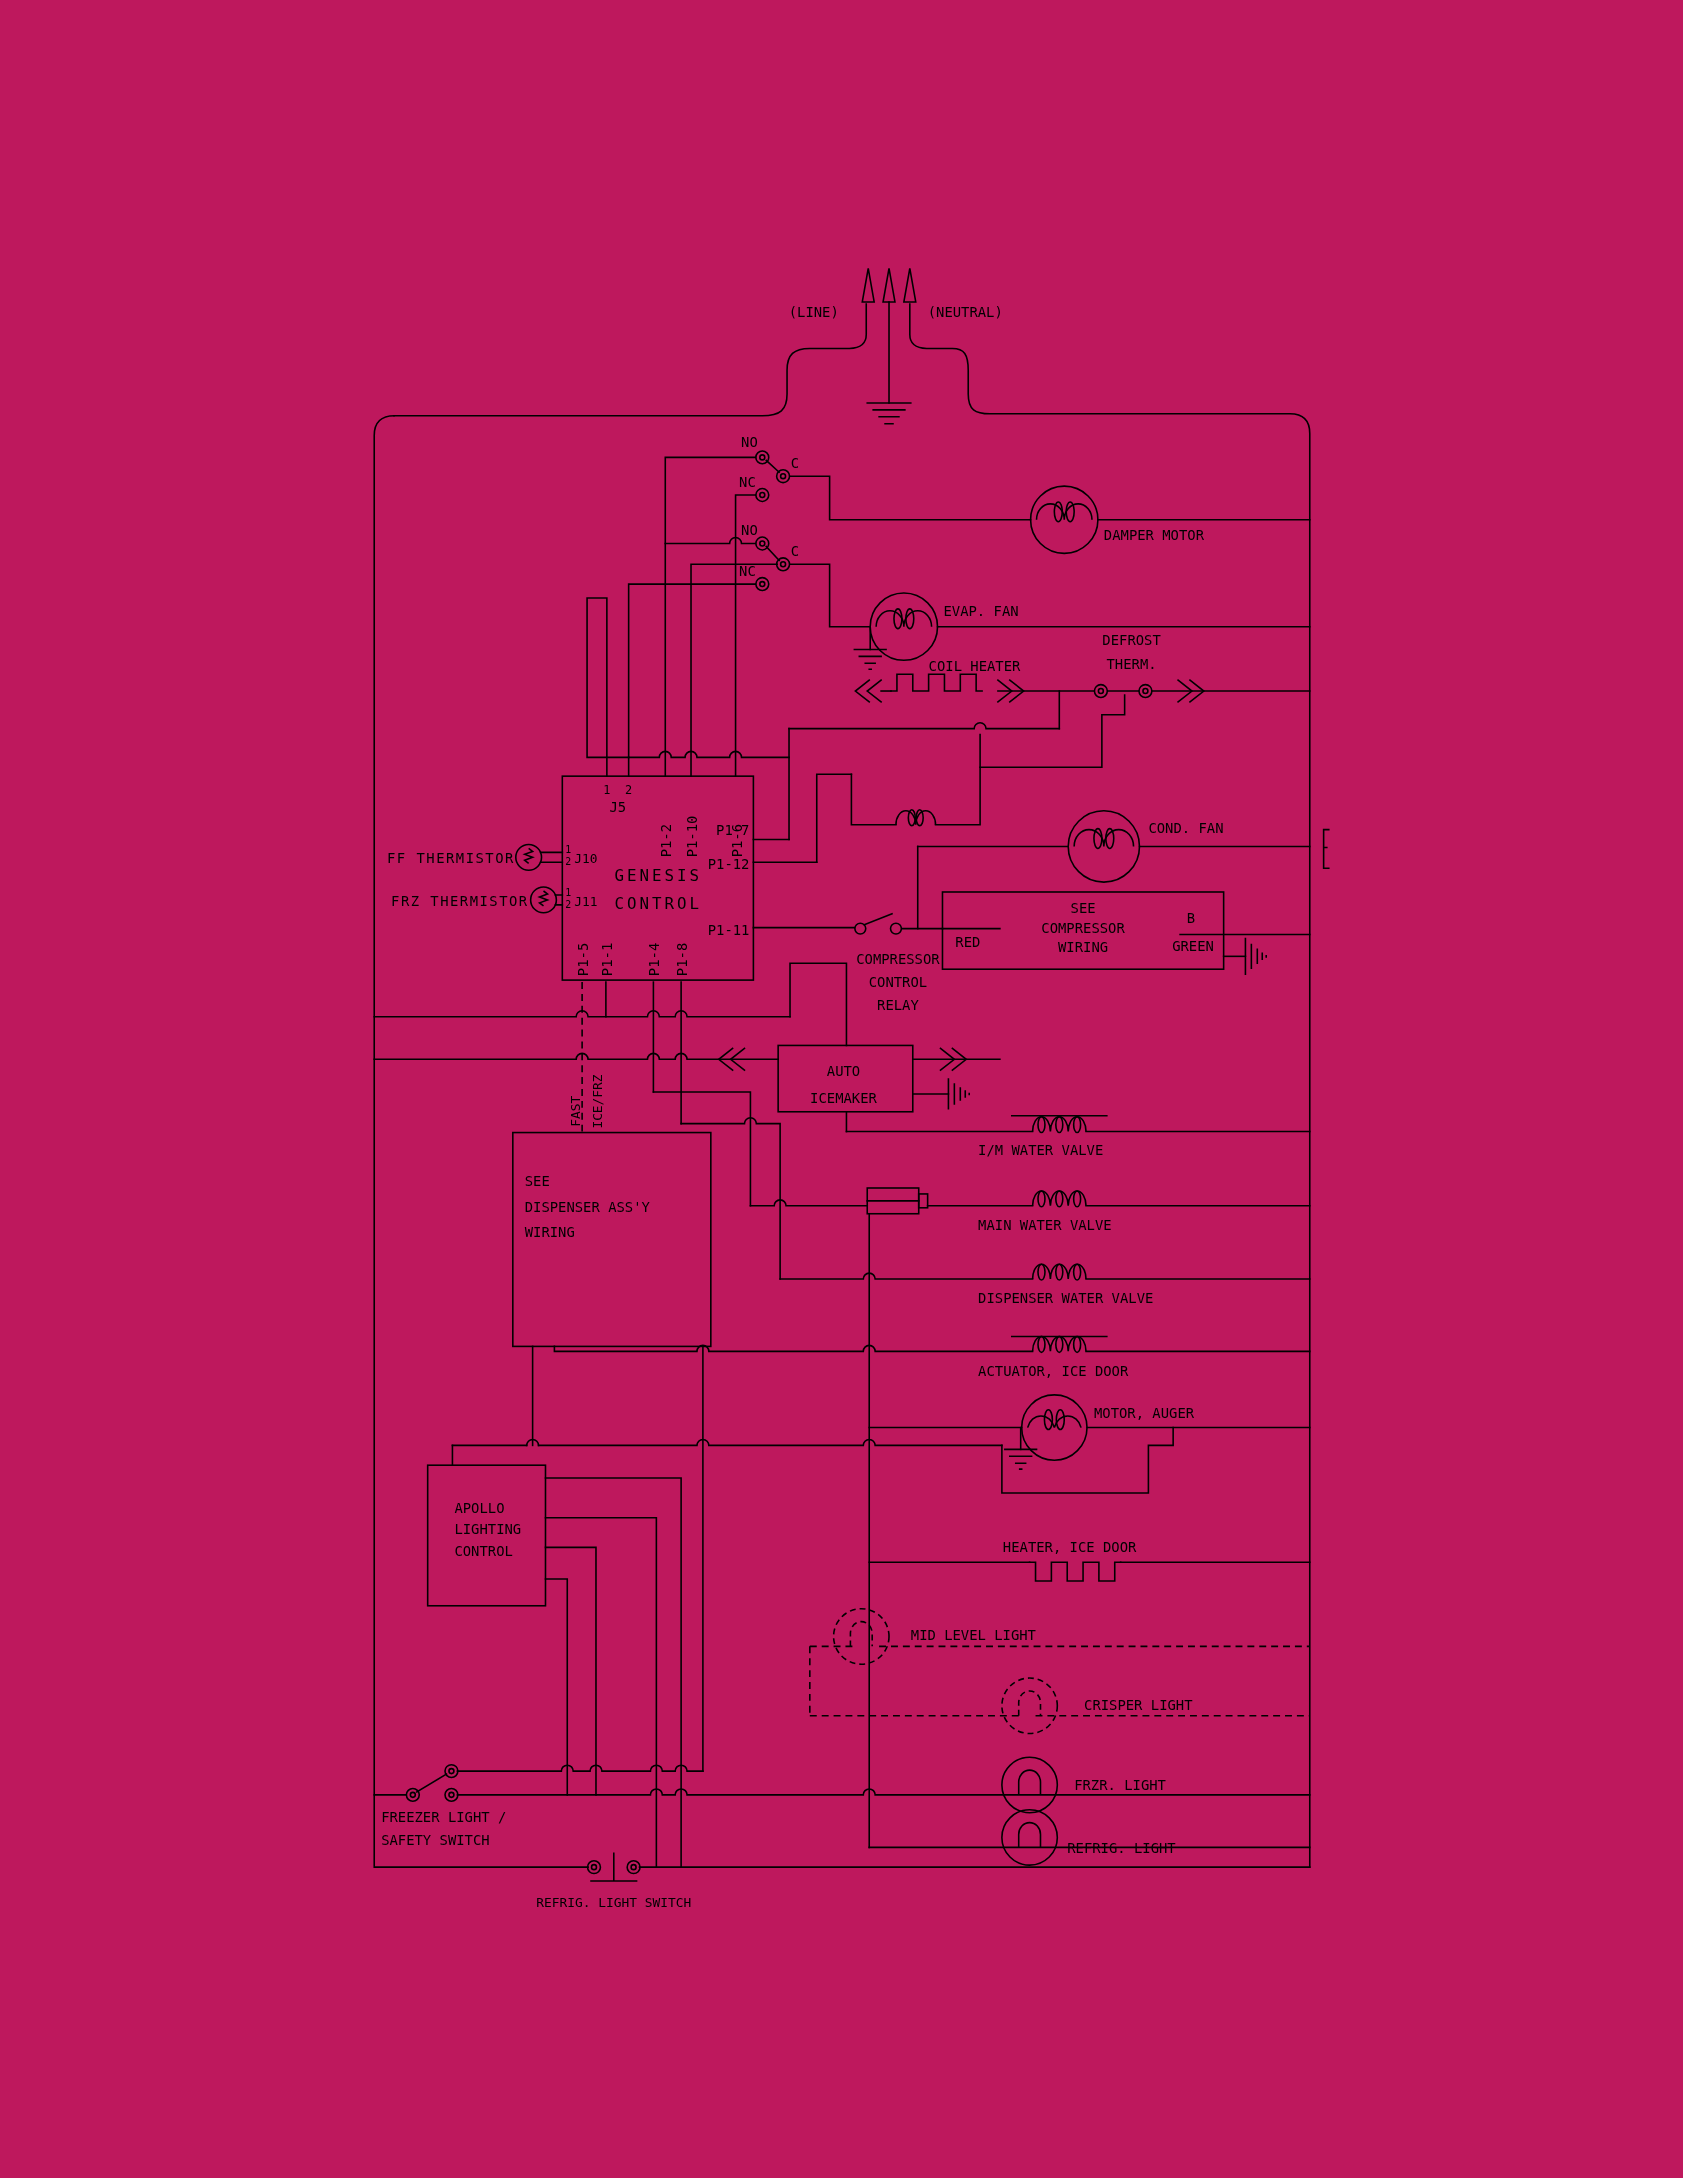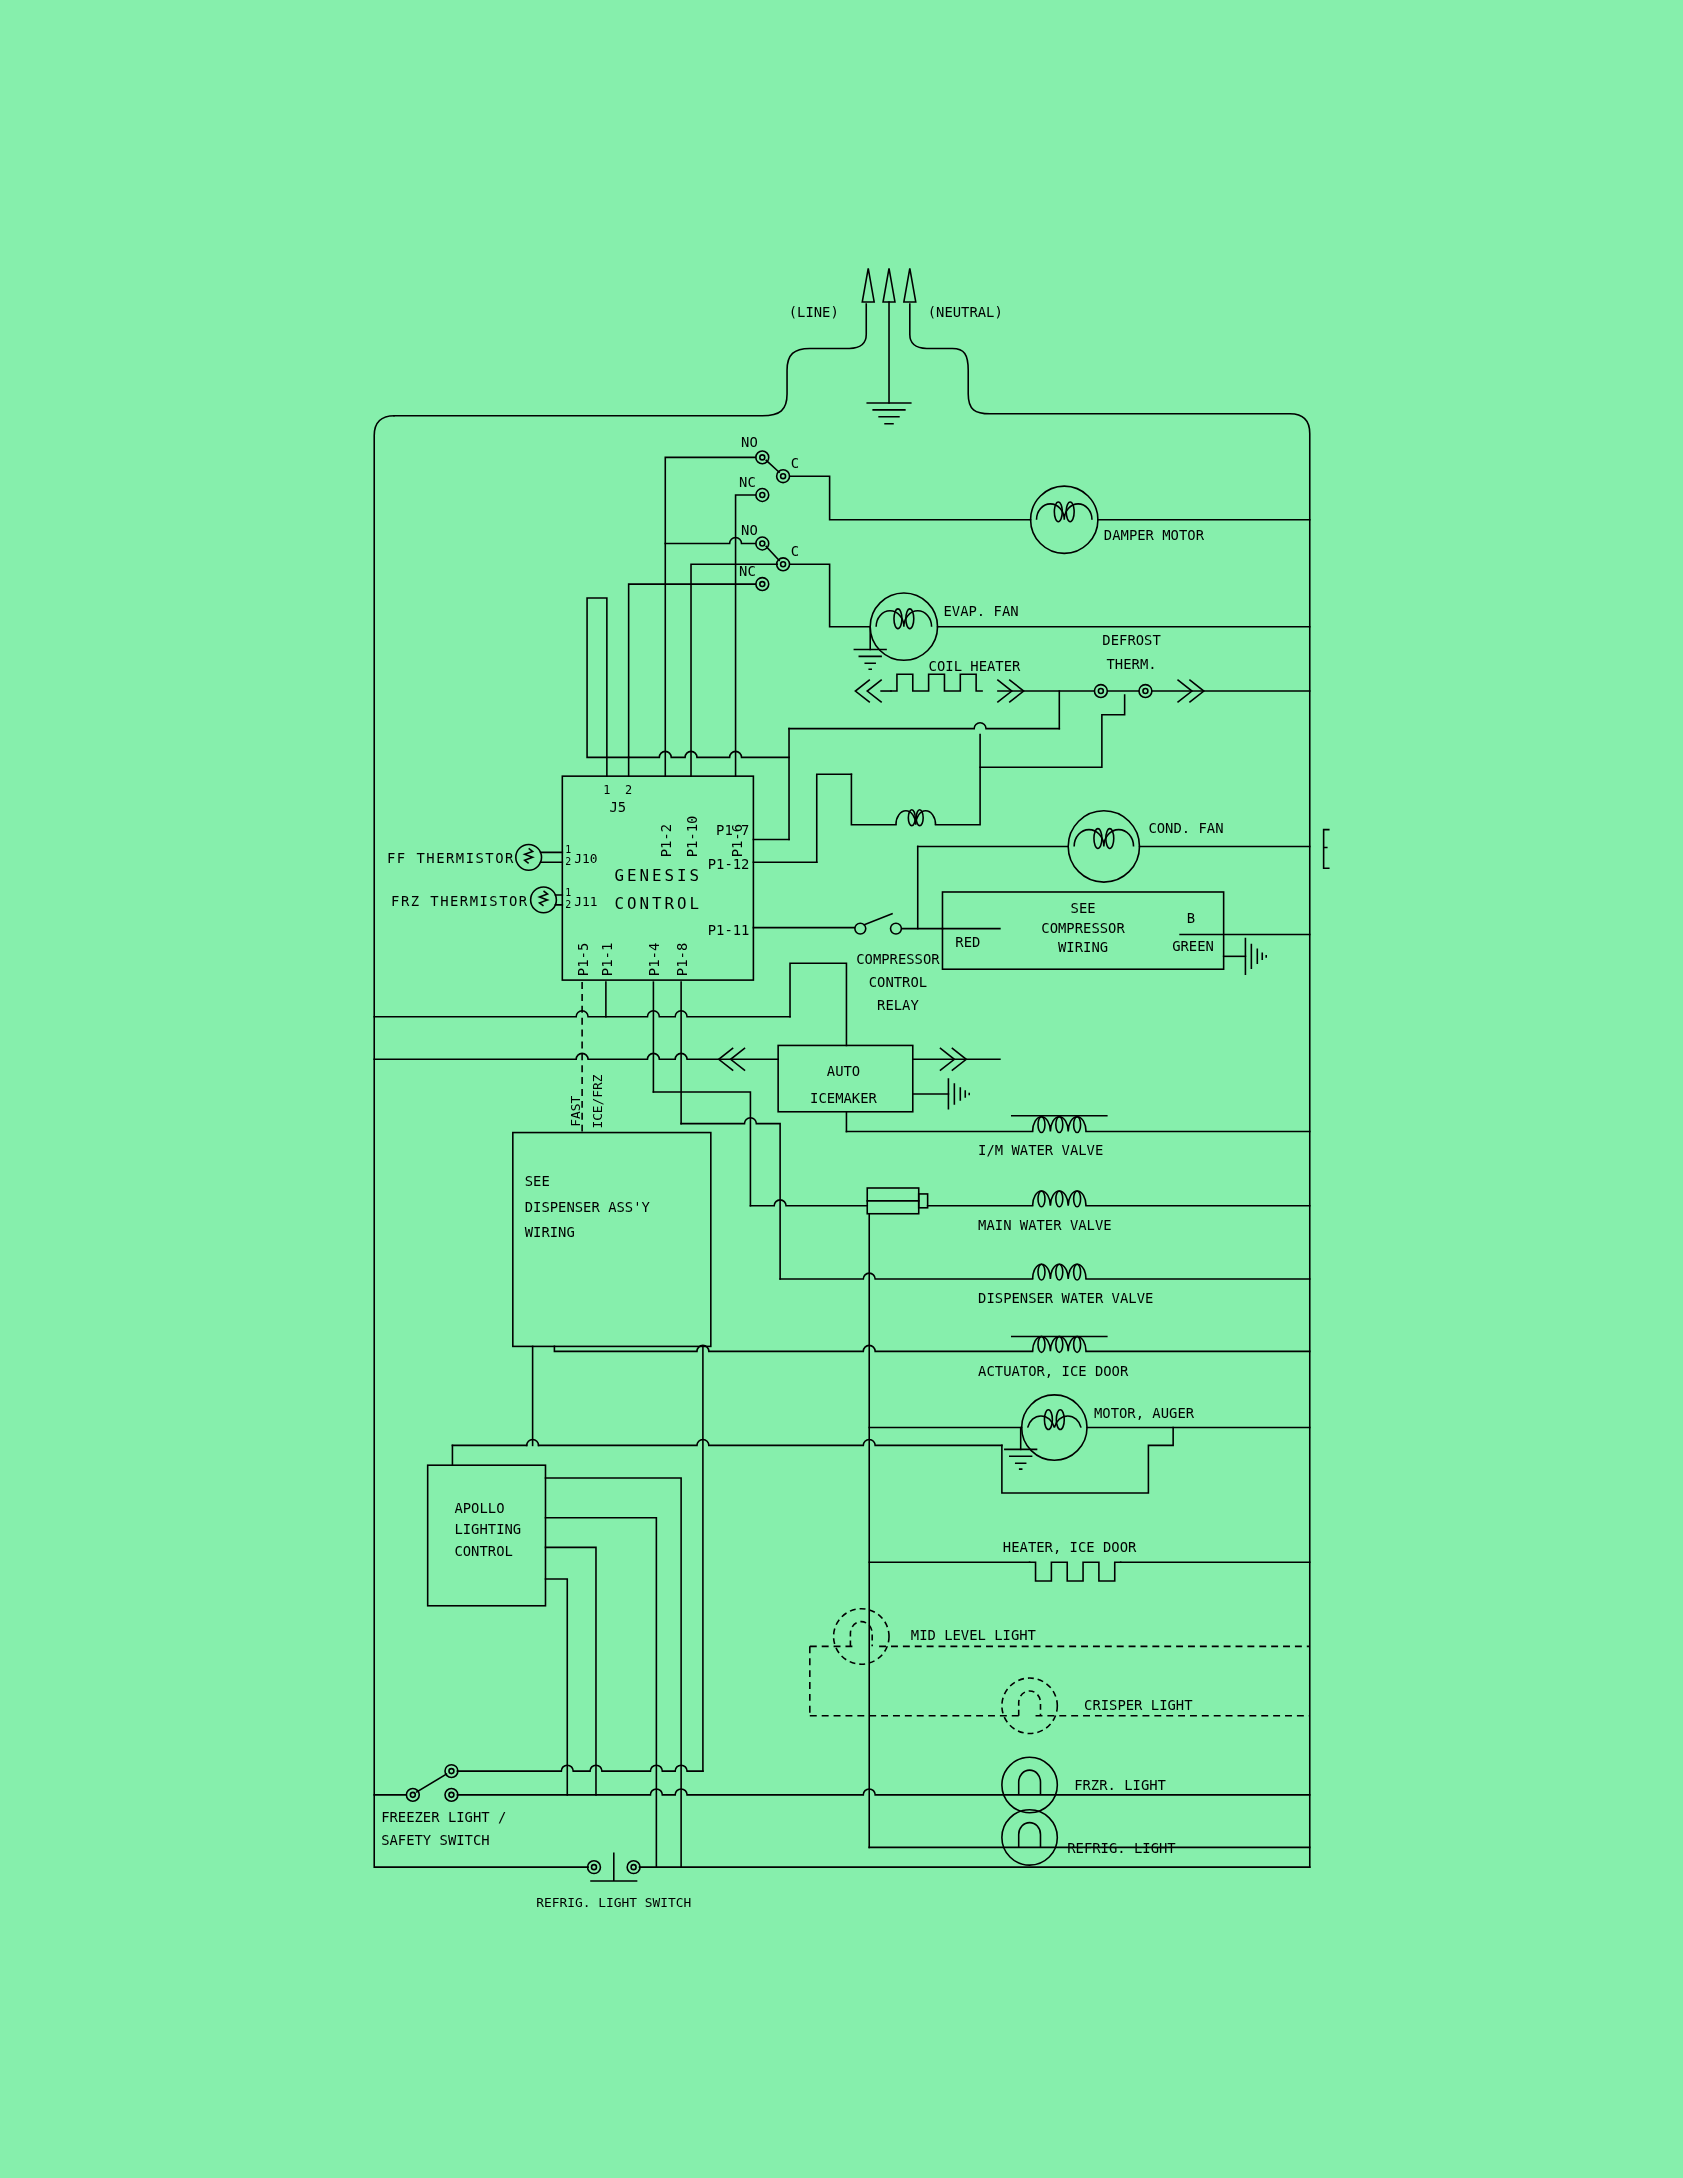--- a/index.html
+++ b/index.html
@@ -1,16 +1,16 @@
 <!DOCTYPE html>
 <html><head>
 <meta charset="utf-8">
 <style>
   html,body{margin:0;padding:0;background:#fff;}
-  .page{width:1683px;height:2178px;background:#86efac;position:relative;}
+  .page{width:1683px;height:2178px;background:#be185d;position:relative;}
   svg{display:block;}
   .w{fill:none;stroke:#000;stroke-width:1.6;stroke-linecap:square;}
   .wd{fill:none;stroke:#000;stroke-width:1.6;stroke-dasharray:7 5;}
   .sym{fill:none;stroke:#000;stroke-width:1.6;}
   .symd{fill:none;stroke:#000;stroke-width:1.6;stroke-dasharray:6 4;}
   text{font-family:"DejaVu Sans Mono","Liberation Mono",monospace;fill:#000;}
   .t14{font-size:14px;}
   .t13{font-size:13px;}
   .t12{font-size:12px;}
   .t10{font-size:10px;}

